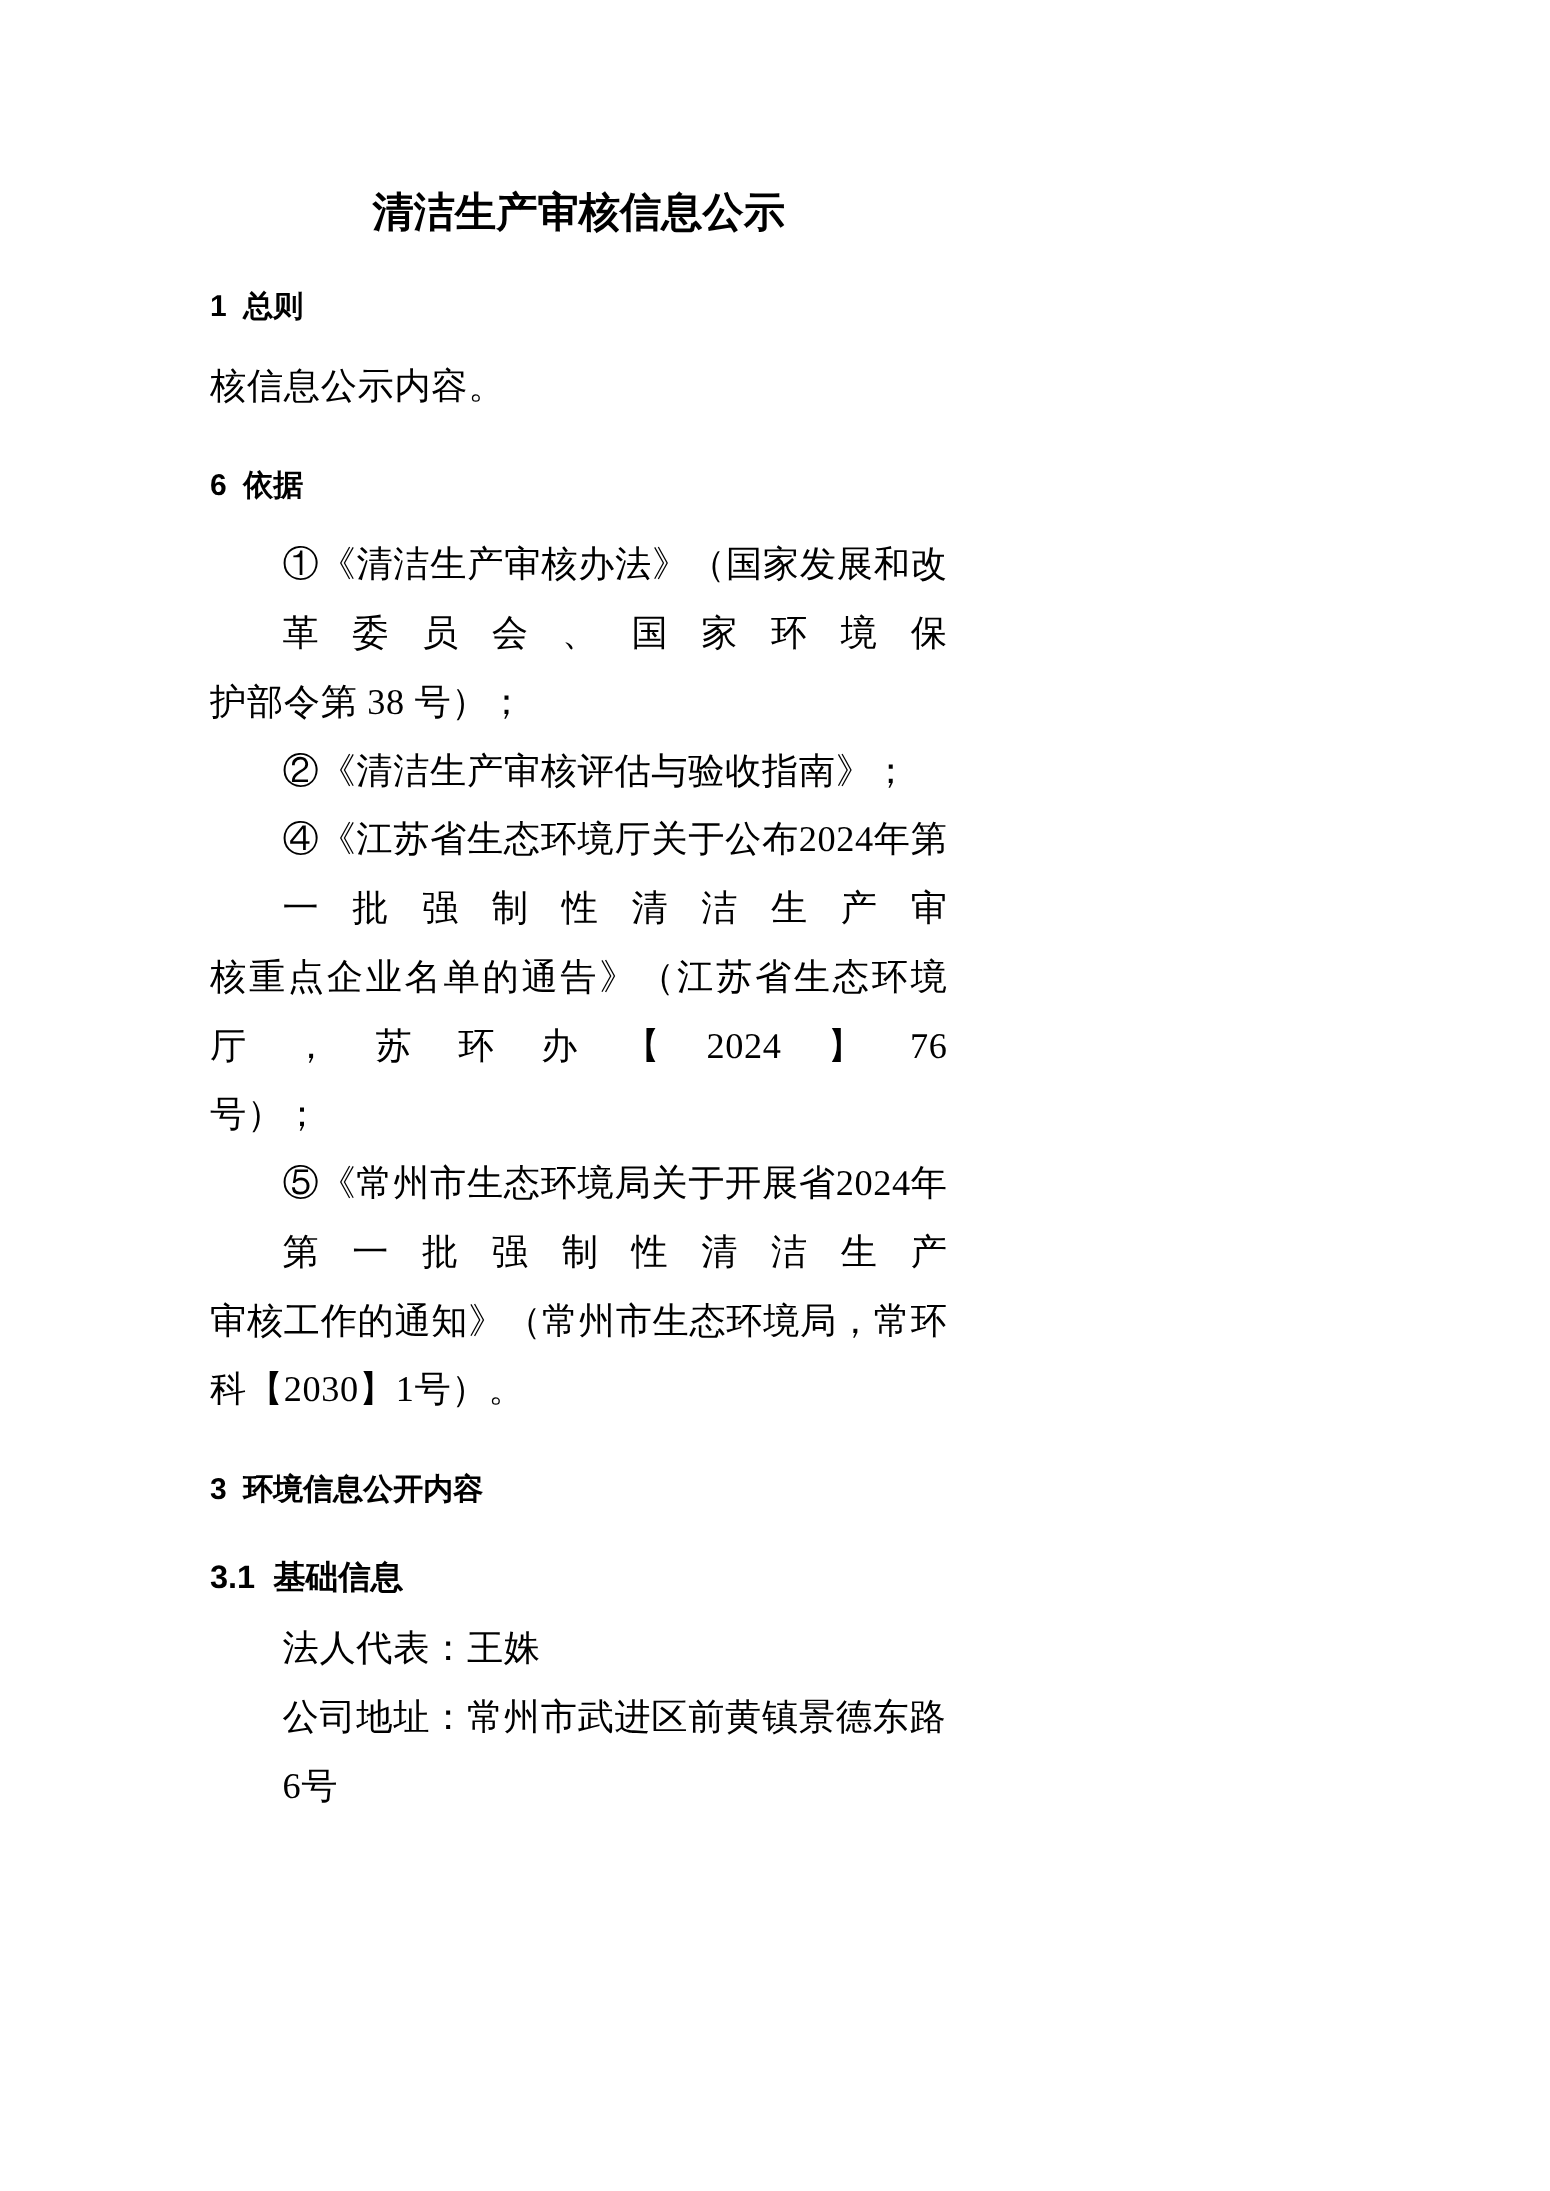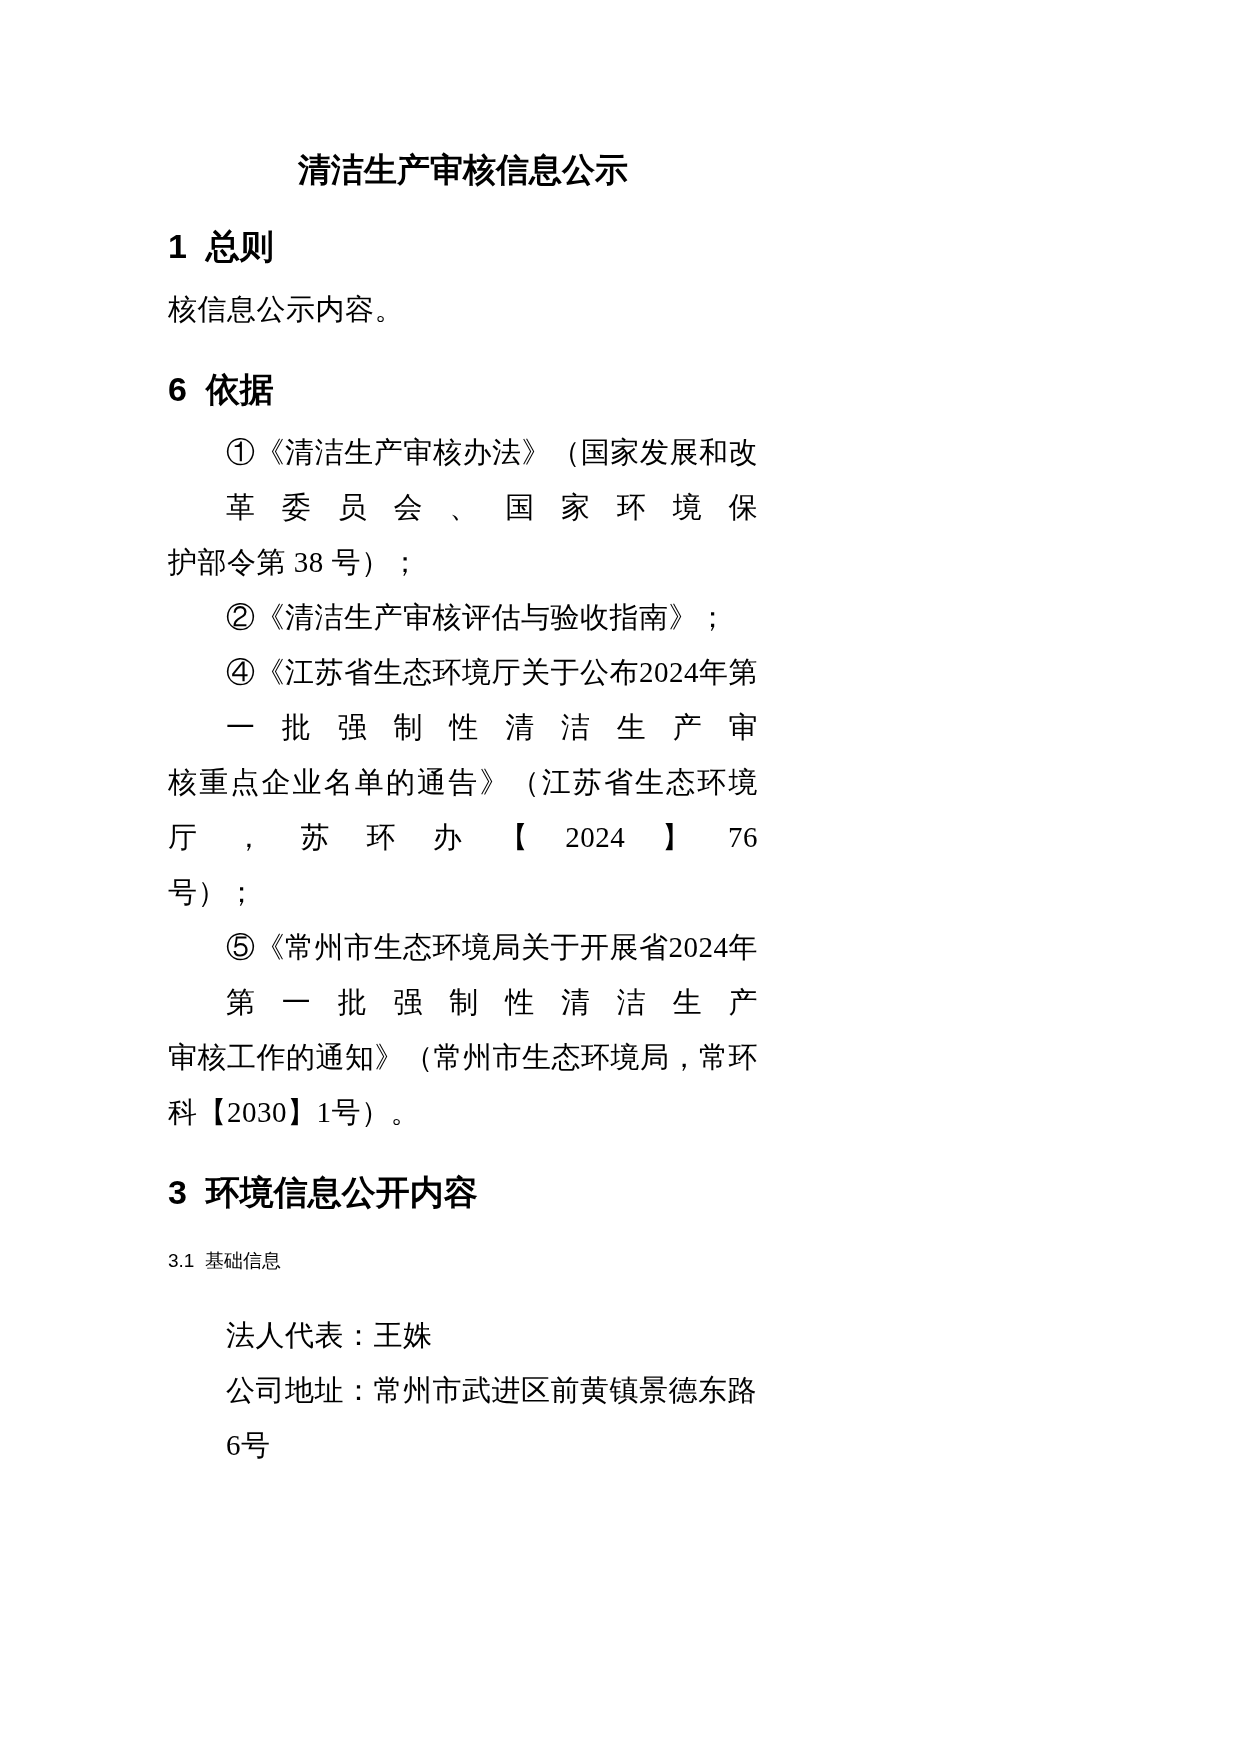--- a/index.html
+++ b/index.html
@@ -24,32 +24,32 @@
     font-weight: bold;
     font-size: 33px;
     line-height: 48px;
     text-align: center;
     white-space: pre-wrap;
     margin: 0 0 28px 0;
   }
   .h1 {
     font-family: "Liberation Sans", "DejaVu Sans", sans-serif;
     font-weight: bold;
-    font-size: 34px;
+    font-size: 24px;
     line-height: 44px;
     white-space: pre-wrap;
     margin: 30px 0 14px 0;
   }
   .h2 {
     font-family: "Liberation Sans", "DejaVu Sans", sans-serif;
-    font-weight: normal;
-    font-size: 19px;
+    font-weight: bold;
+    font-size: 26px;
     line-height: 42px;
     white-space: pre-wrap;
-    margin: 26px 0 26px 0;
+    margin: 26px 0 10px 0;
   }
   .para {
     margin: 0;
     font-size: 29px;
   }
   .line {
     line-height: 55px;
     white-space: pre-wrap;
     letter-spacing: 0.5px;
   }

